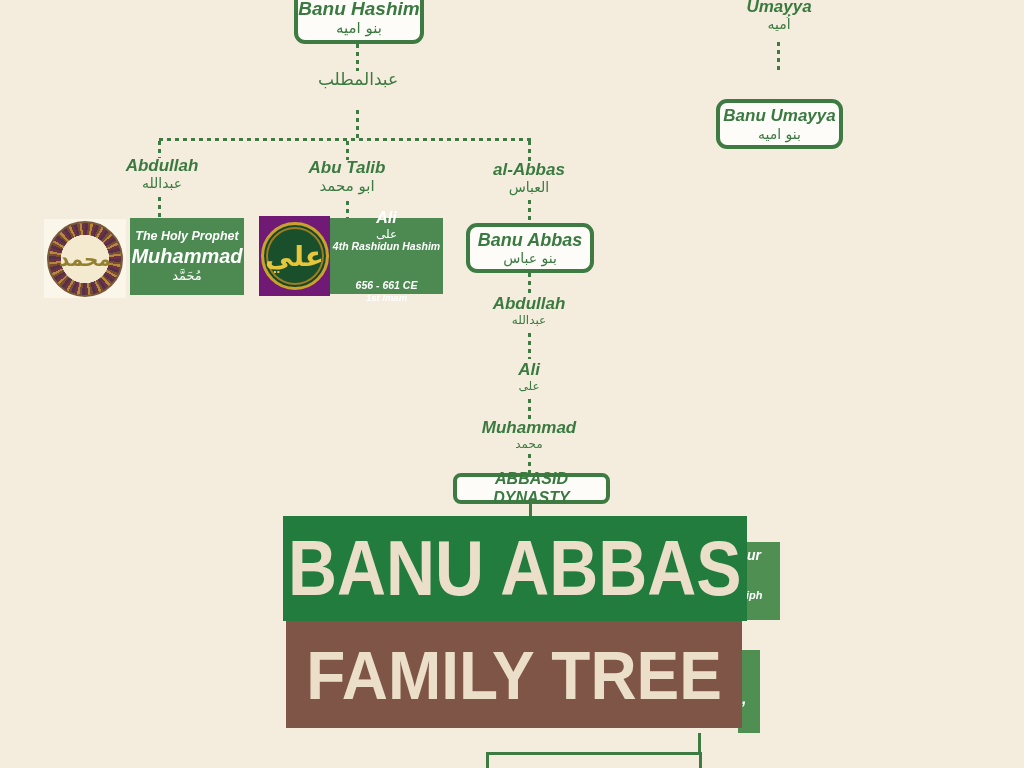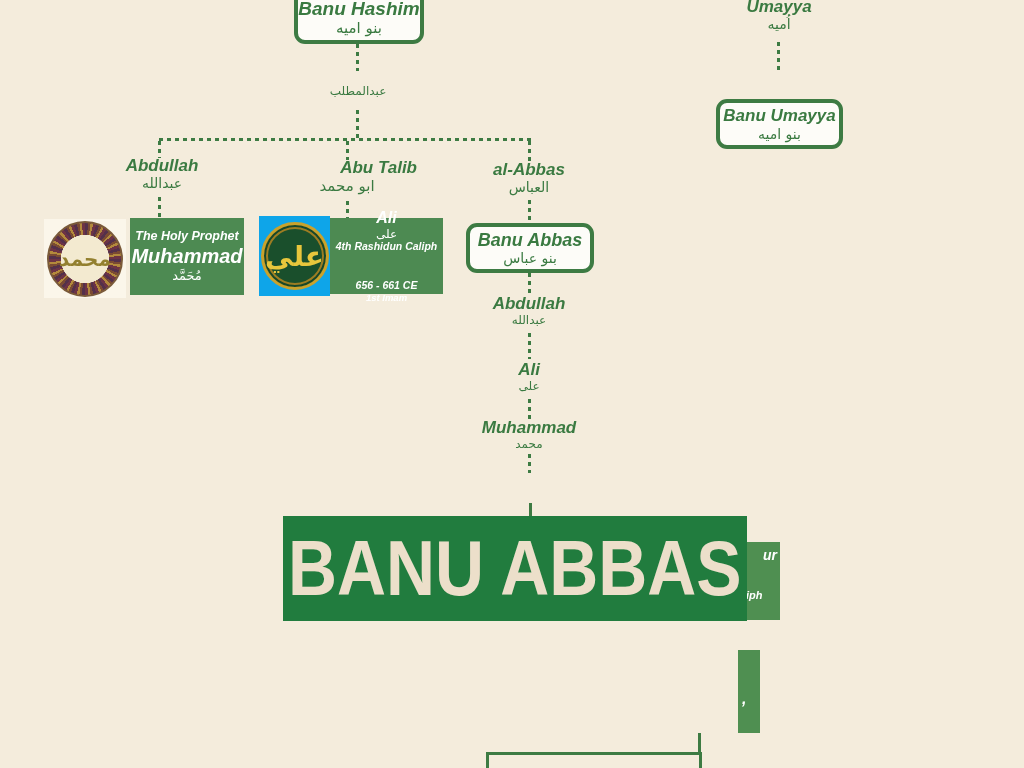--- a/index.html
+++ b/index.html
@@ -66,34 +66,34 @@
     <span class="ar" style="font-size:14px;">اُميه</span>
   </div>
   <div class="vdot" style="left:777px; top:42px; height:29px;"></div>
   <div class="node" style="left:716px; top:71px; width:127px; height:50px;margin-top:28px;">
     <span class="en" style="font-size:17px;">Banu Umayya</span>
     <span class="ar" style="font-size:14px;">بنو اميه</span>
   </div>
 
   <div class="vdot" style="left:356px; top:44px; height:27px;"></div>
   <div class="lbl" style="left:276px; top:70px; width:164px;">
-    <span class="ar" style="font-size:12px;margin-top:15px;">عبدالمطلب</span>
+    <span class="ar" style="font-size:17px;">عبدالمطلب</span>
   </div>
   <div class="vdot" style="left:356px; top:110px; height:29px;"></div>
   <div class="hdot" style="left:159px; top:138px; width:372px;"></div>
   <div class="vdot" style="left:158px; top:141px; height:17px;"></div>
   <div class="vdot" style="left:346px; top:141px; height:19px;"></div>
   <div class="vdot" style="left:528px; top:141px; height:21px;"></div>
 
   <div class="lbl" style="left:92px; top:157px; width:140px;">
     <span class="en" style="font-size:17px;">Abdullah</span>
     <span class="ar" style="font-size:14px;">عبدالله</span>
   </div>
   <div class="lbl" style="left:277px; top:159px; width:140px;">
-    <span class="en" style="font-size:17px;text-align:right;">Abu Talib</span>
+    <span class="en" style="font-size:17px;">Abu Talib</span>
     <span class="ar" style="font-size:15px;">ابو محمد</span>
   </div>
   <div class="lbl" style="left:459px; top:161px; width:140px;">
     <span class="en" style="font-size:17px;">al-Abbas</span>
     <span class="ar" style="font-size:14px;">العباس</span>
   </div>
   <div class="vdot" style="left:158px; top:197px; height:21px;"></div>
   <div class="vdot" style="left:346px; top:201px; height:17px;"></div>
   <div class="vdot" style="left:528px; top:200px; height:23px;"></div>
 
@@ -101,29 +101,29 @@
     <div class="med-m">
       <span class="cal">محمد</span>
     </div>
   </div>
   <div class="gcard" style="left:130px; top:218px; width:114px; height:77px;">
     <span class="it" style="font-size:12.5px;">The Holy Prophet</span>
     <span class="it" style="font-size:20px;">Muhammad</span>
     <span class="ar" style="font-size:13px;">مُحَمَّد</span>
   </div>
 
-  <div class="medwrap" style="left:259px; top:216px; width:71px; height:80px; background:#0ea5e9;">
+  <div class="medwrap" style="left:259px; top:216px; width:71px; height:80px; background:#701a75;">
     <div class="med-a">
       <span class="cal">علي</span>
     </div>
   </div>
   <div class="gcard" style="left:330px; top:218px; width:113px; height:76px; line-height:1.25;">
     <span class="it" style="font-size:16px;">Ali</span>
     <span class="ar" style="font-size:12px; line-height:1;">علی</span>
-    <span class="it" style="font-size:10.5px;">4th Rashidun Caliph</span>
+    <span class="it" style="font-size:10.5px;">4th Rashidun Hashim</span>
     <span class="it" style="font-size:10.5px;margin-top:25px;">656 - 661 CE</span>
     <span class="it" style="font-size:9.5px;">1st Imam</span>
   </div>
 
   <div class="node" style="left:466px; top:223px; width:128px; height:50px;">
     <span class="en" style="font-size:18px;">Banu Abbas</span>
     <span class="ar" style="font-size:14px;">بنو عباس</span>
   </div>
 
   <div class="vdot" style="left:528px; top:273px; height:22px;"></div>
@@ -136,30 +136,36 @@
     <span class="en" style="font-size:17px;">Ali</span>
     <span class="ar" style="font-size:12px;">علی</span>
   </div>
   <div class="vdot" style="left:528px; top:399px; height:22px;"></div>
   <div class="lbl" style="left:459px; top:419px; width:140px;">
     <span class="en" style="font-size:17px;">Muhammad</span>
     <span class="ar" style="font-size:12px;">محمد</span>
   </div>
   <div class="vdot" style="left:528px; top:454px; height:19px;"></div>
 
+  <div class="node" style="left:453px; top:473px; width:157px; height:31px; border-radius:8px;">
+    <span class="en" style="font-size:16px;">ABBASID DYNASTY</span>
+  </div>
   <div class="sline" style="left:529px; top:503px; width:3px; height:14px;"></div>
 
   <div class="pbox" style="left:710px; top:542px; width:70px; height:78px;">
-    <span style="left:37px; top:5px; font-size:14px;margin-left:16px;">ur</span>
+    <span style="left:37px; top:5px; font-size:14px;">ur</span>
     <span style="left:33px; top:47px; font-size:11px;">liph</span>
   </div>
   <div class="pbox" style="left:738px; top:650px; width:22px; height:83px;">
     <span style="left:4px; top:40px; font-size:16px;">,</span>
   </div>
 
   <div class="banner" style="left:283px; top:516px; width:464px; height:105px; background:#217c3e;">
     <span class="txt" style="font-size:78px; transform:scaleX(0.87);">BANU ABBAS</span>
   </div>
+  <div class="banner" style="left:286px; top:621px; width:456px; height:107px; background:#7e5547;">
+    <span class="txt" style="font-size:68px; transform:scaleX(0.94);">FAMILY TREE</span>
+  </div>
 
   <div class="sline" style="left:698px; top:733px; width:3px; height:21px;"></div>
   <div class="obox" style="left:486px; top:752px; width:216px; height:50px;"></div>
 
 </div>
 
 </body></html>

